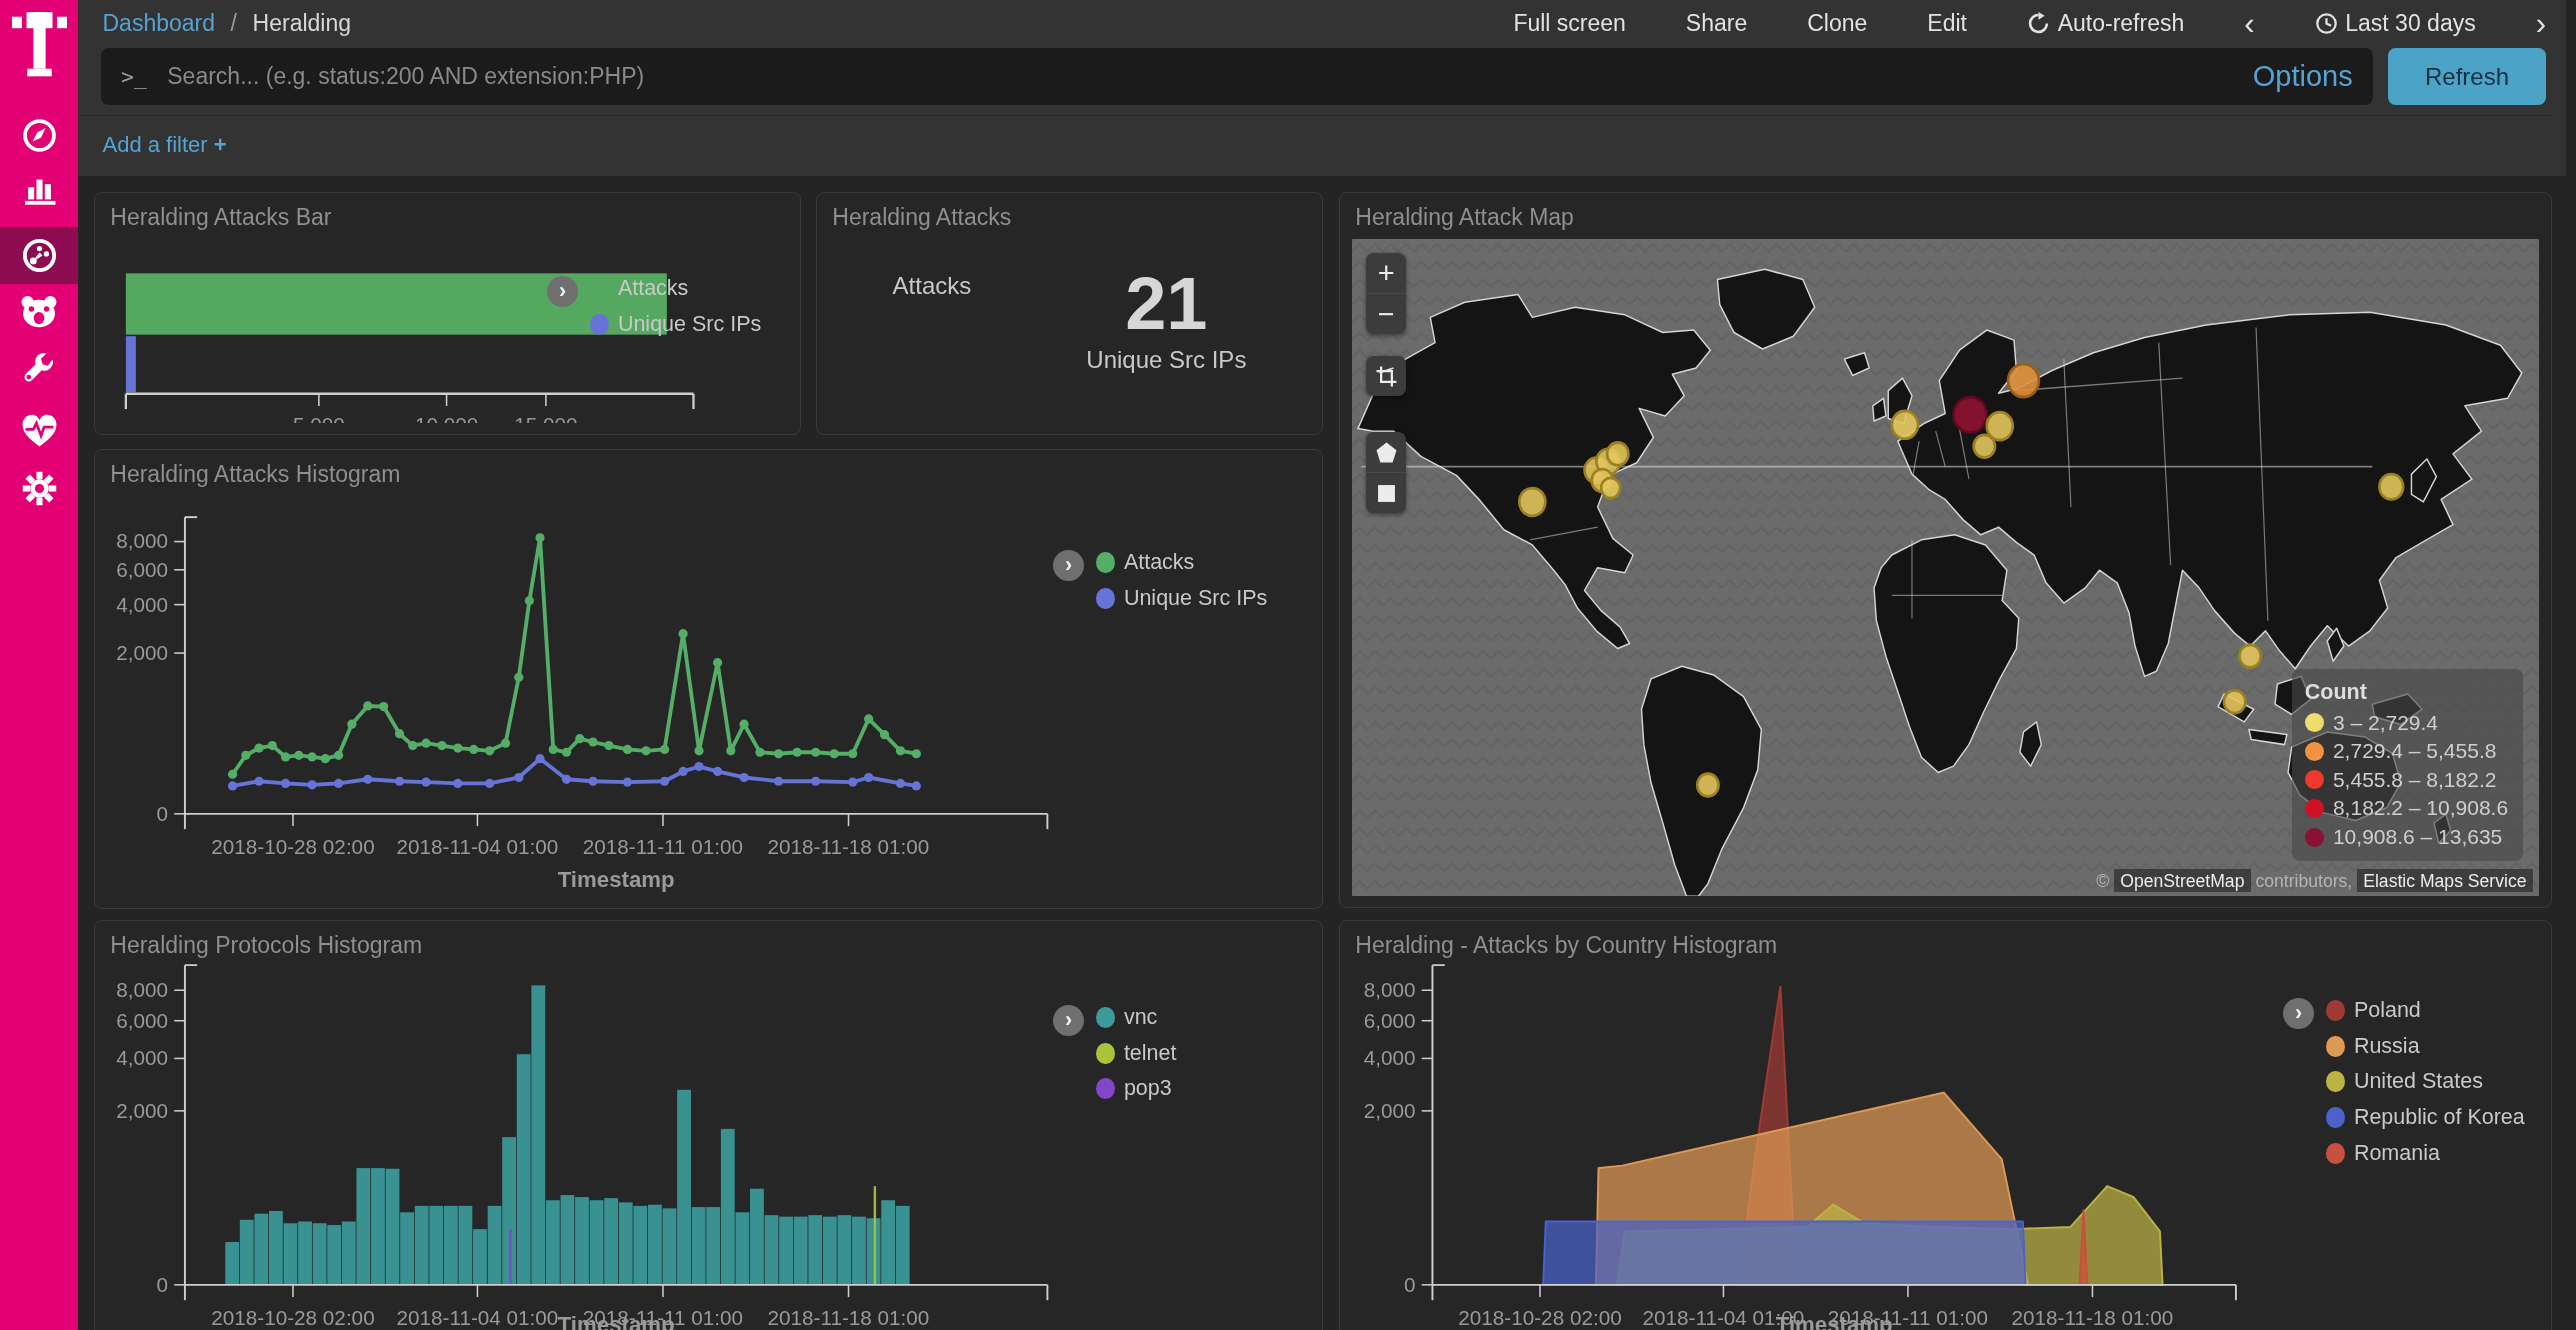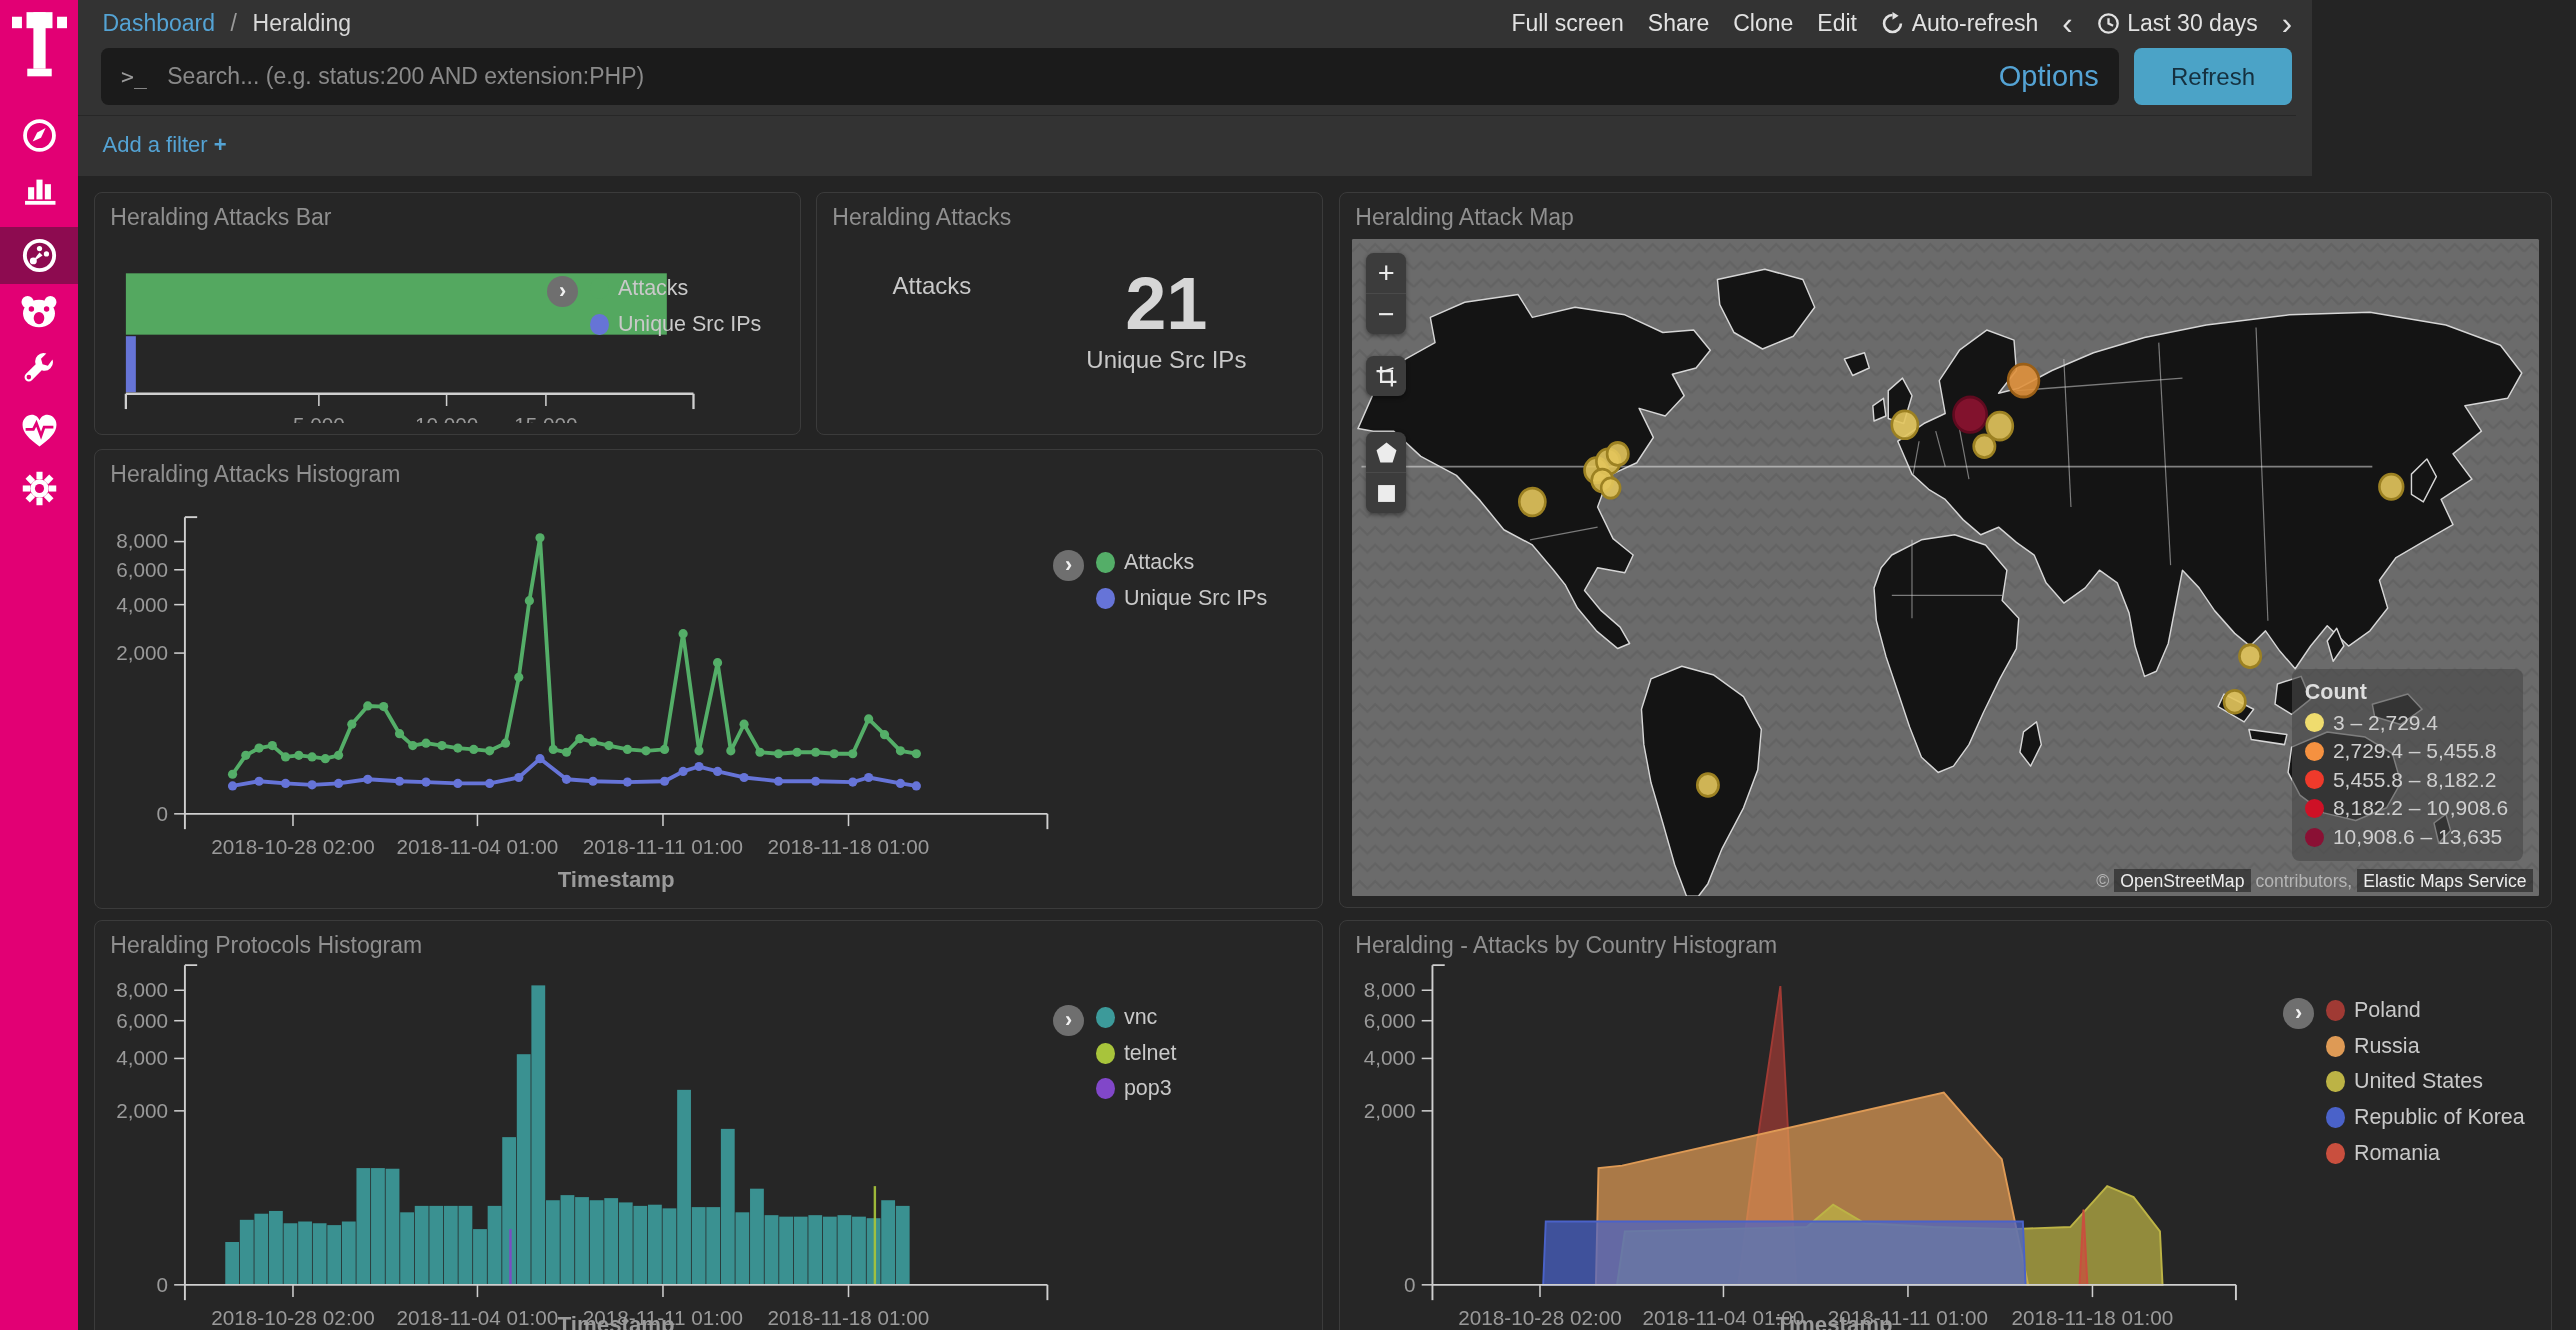--- a/index.html
+++ b/index.html
@@ -7,26 +7,26 @@
        font-family:"Liberation Sans",sans-serif;-webkit-font-smoothing:antialiased;}
 
   
   #sidebar{position:absolute;left:0;top:0;width:78px;height:1331px;background:#e20074;z-index:30;}
   .side-item{position:absolute;left:0;width:78px;height:57px;display:flex;align-items:center;justify-content:center;cursor:pointer;}
   .side-item.active{background:#8d0b50;}
   .side-item svg{display:block;}
   #logo{position:absolute;left:0;top:4.6px;width:78px;height:80px;display:flex;align-items:center;justify-content:center;}
 
   
-  #header{position:absolute;left:78px;top:0;width:2234px;height:176px;background:#333333;}
+  #header{position:absolute;left:78px;top:0;width:2488px;height:176px;background:#333333;}
   #topbar{position:absolute;left:0;top:0;right:0;height:46px;display:flex;align-items:center;}
   .crumb{font-size:23px;color:#d8d8d8;}
   .crumb-link{color:#54a3d4;cursor:pointer;}
   .crumb-sep{color:#9a9a9a;margin:0 9.2px;}
-  #top-actions{margin-left:auto;display:flex;align-items:center;gap:24px;padding-right:20px;font-size:23px;color:#e2e2e2;}
+  #top-actions{margin-left:auto;display:flex;align-items:center;gap:60px;padding-right:20px;font-size:23px;color:#e2e2e2;}
   .top-btn{cursor:pointer;display:flex;align-items:center;gap:7.7px;}
   .chev{font-size:31px;line-height:23px;color:#e2e2e2;}
   
   #search-row{position:absolute;left:23px;top:48px;right:20px;height:57px;display:flex;gap:15.3px;}
   #search-box{flex:1;background:#1b1b1b;border-radius:7.7px;display:flex;align-items:center;padding:0 20px;}
   #search-prompt{font-family:"DejaVu Sans Mono",monospace;font-size:21.5px;color:#9a9a9a;margin-right:18.4px;}
   #search-input{flex:1;background:transparent;border:none;outline:none;font-size:23px;color:#cfcfcf;font-family:"Liberation Sans",sans-serif;}
   #search-input::placeholder{color:#8a8a8a;}
   #options-link{font-size:29px;color:#54a3d4;cursor:pointer;margin-left:15.3px;}
   #refresh-btn{width:158px;background:#4ba3c7;border:none;border-radius:7.7px;font-size:24px;color:#15303f;cursor:pointer;font-family:"Liberation Sans",sans-serif;}

